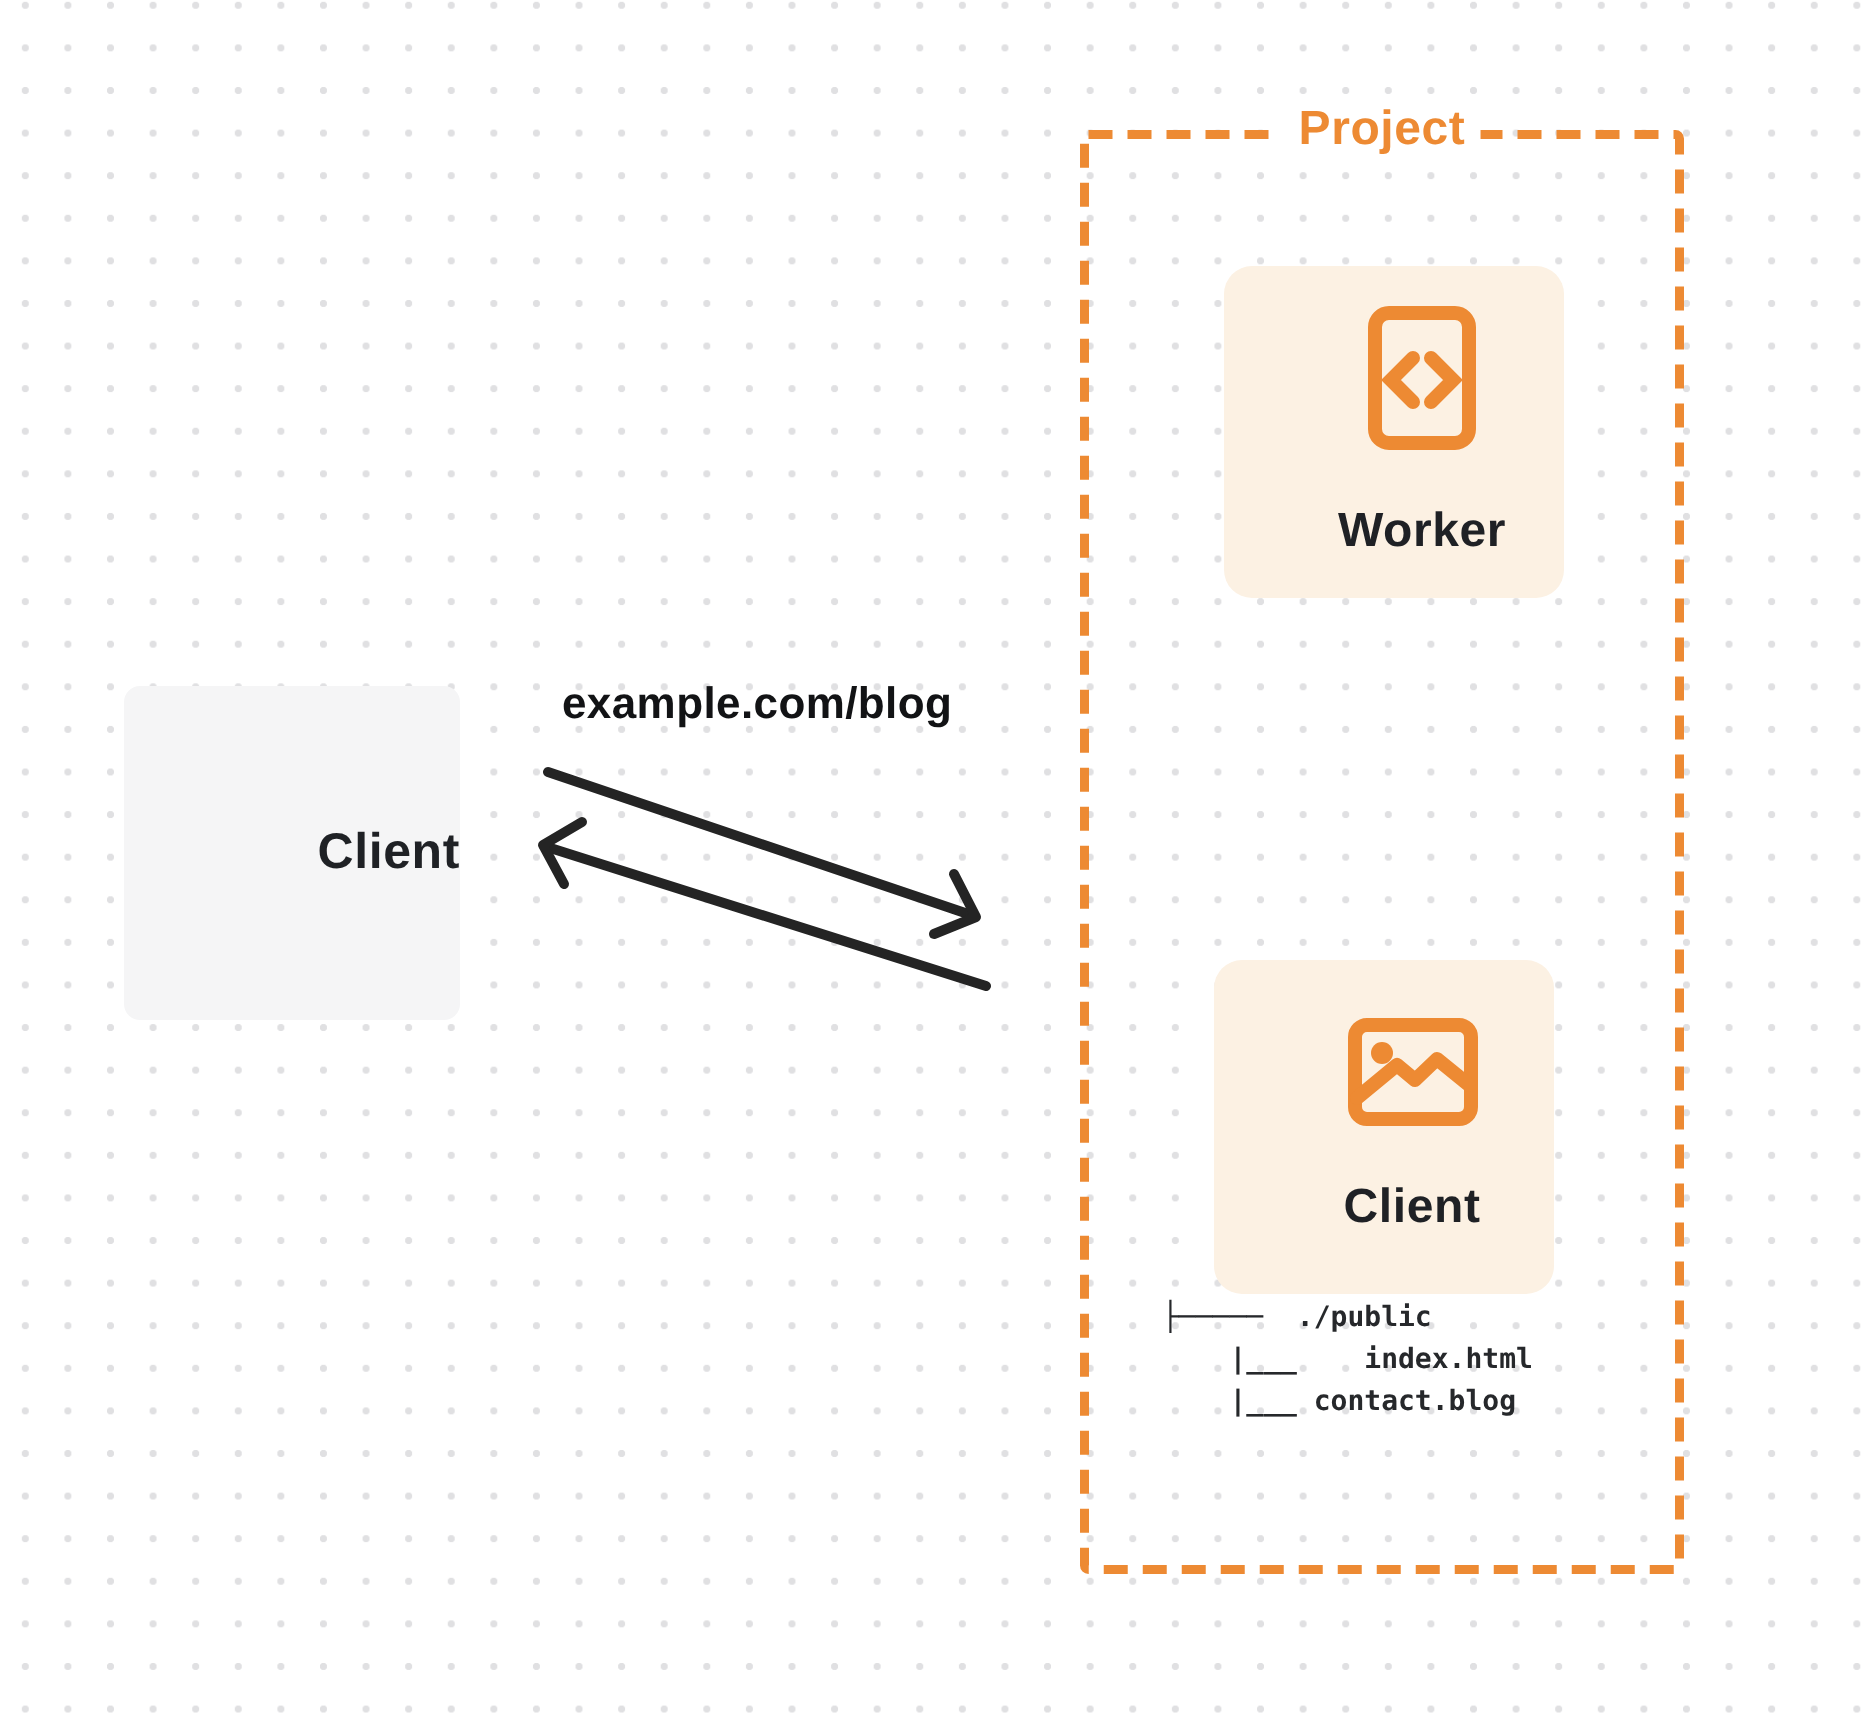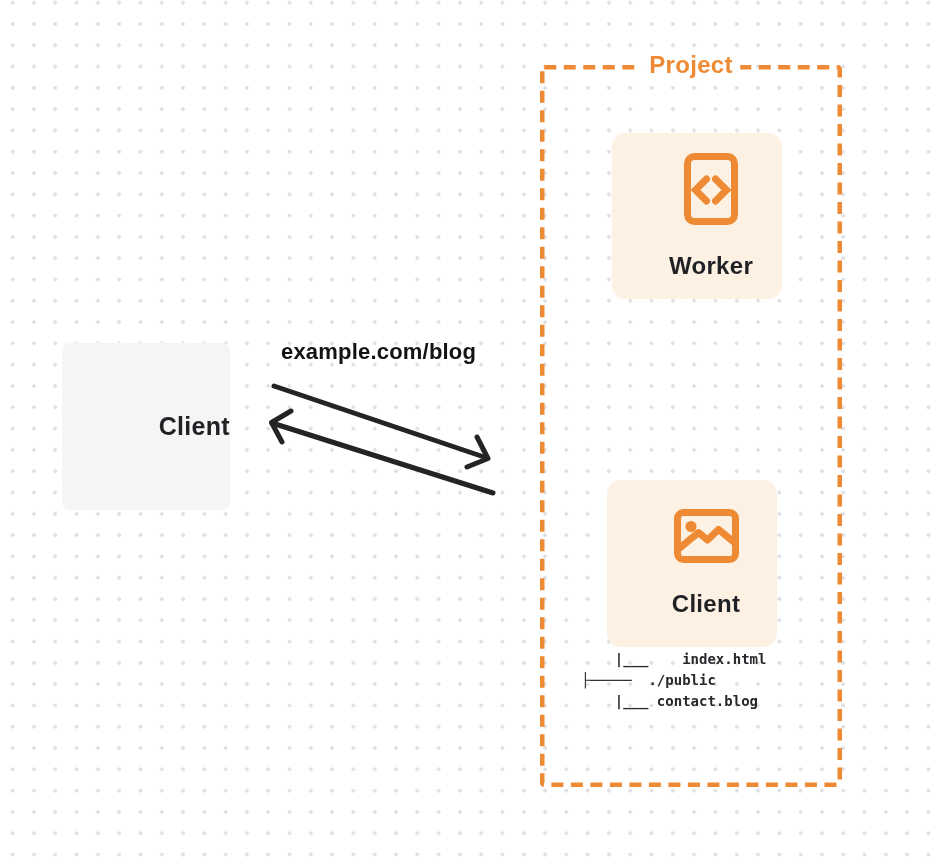--- a/index.html
+++ b/index.html
@@ -156,15 +156,15 @@
 
   <div class="card assets-card">
     <svg width="65" height="54" viewBox="0 0 65 54" aria-hidden="true">
       <rect class="icon-orange" x="3.5" y="3.5" width="58" height="47" rx="6" stroke-width="7"></rect>
       <circle class="icon-orange-fill" cx="17" cy="17.5" r="5.5"></circle>
       <path class="icon-orange" d="M4.5 40 L24.5 23.5 L33.5 31 L44.5 20.5 L60.5 33.5" stroke-width="7" stroke-linecap="round" stroke-linejoin="round"></path>
     </svg>
     <div class="card-label">Client</div>
   </div>
 
-  <pre class="file-tree"><div class="tree-line">    |___    index.html</div><div class="tree-line">├─────  ./public</div><div class="tree-line">    |___ contact.blog</div></pre>
+  <pre class="file-tree"><div class="tree-line">├─────  ./public</div><div class="tree-line">    |___    index.html</div><div class="tree-line">    |___ contact.blog</div></pre>
 
 </div>
 
 </body></html>

